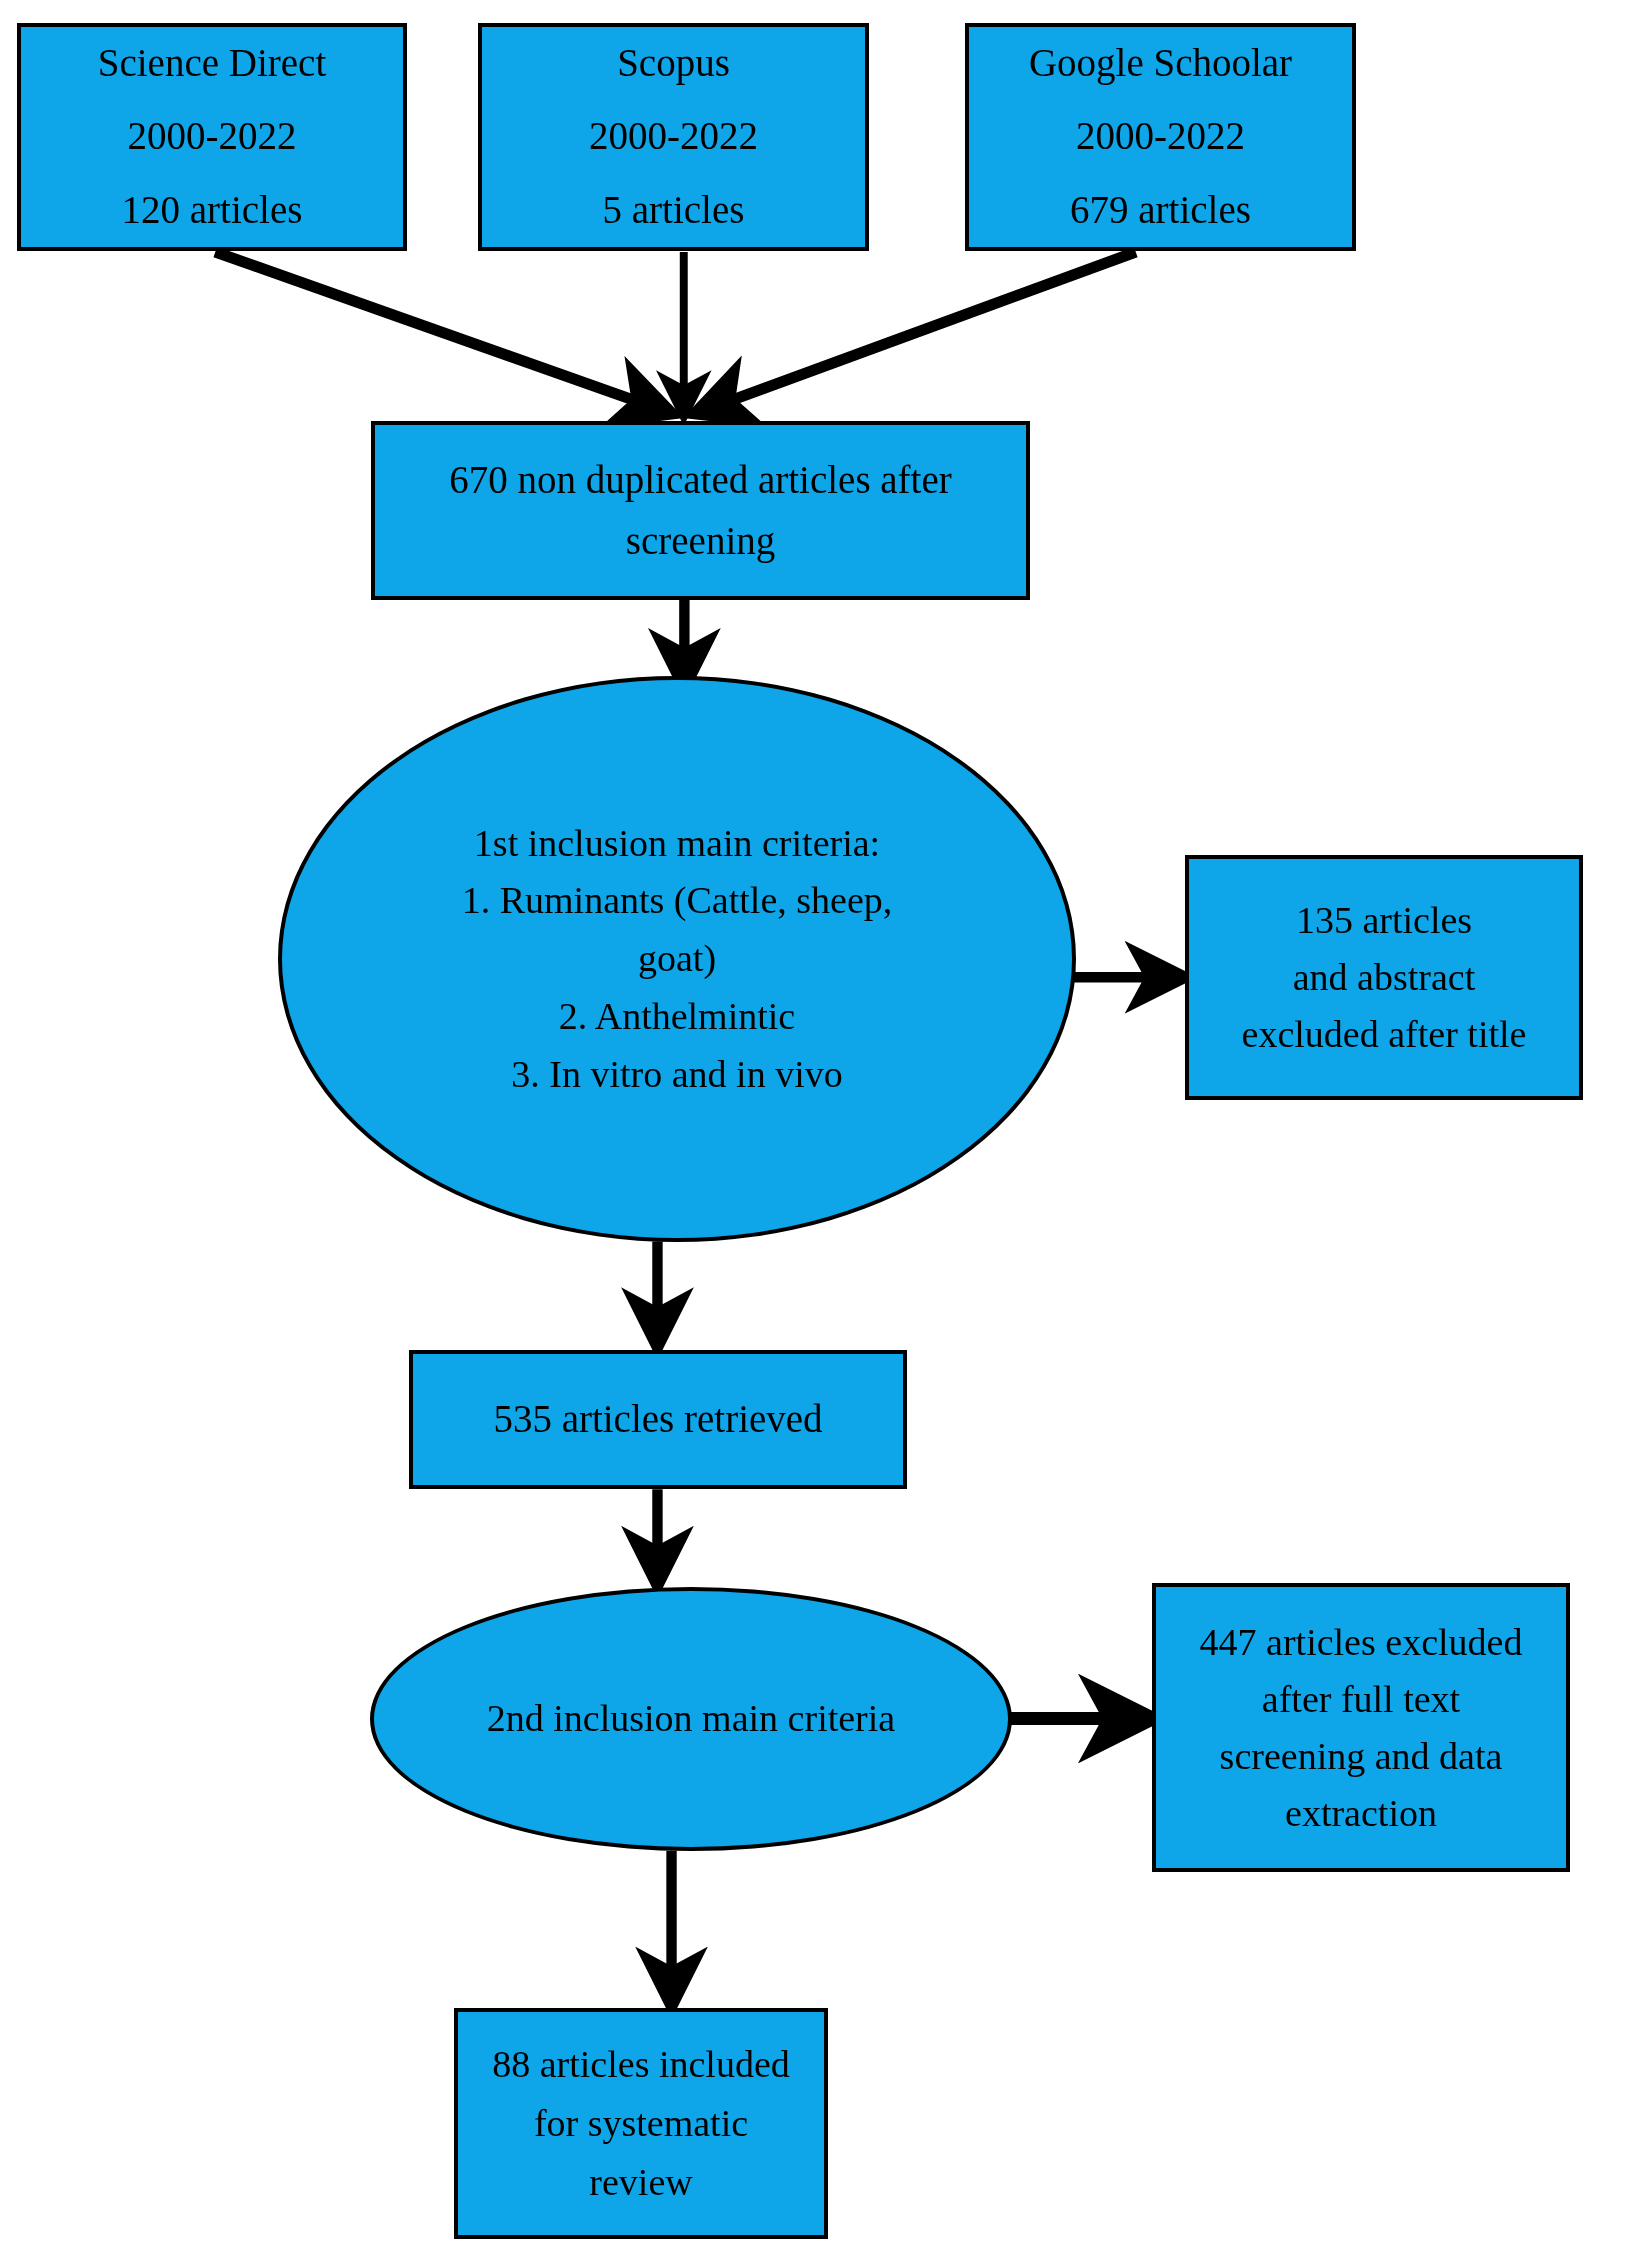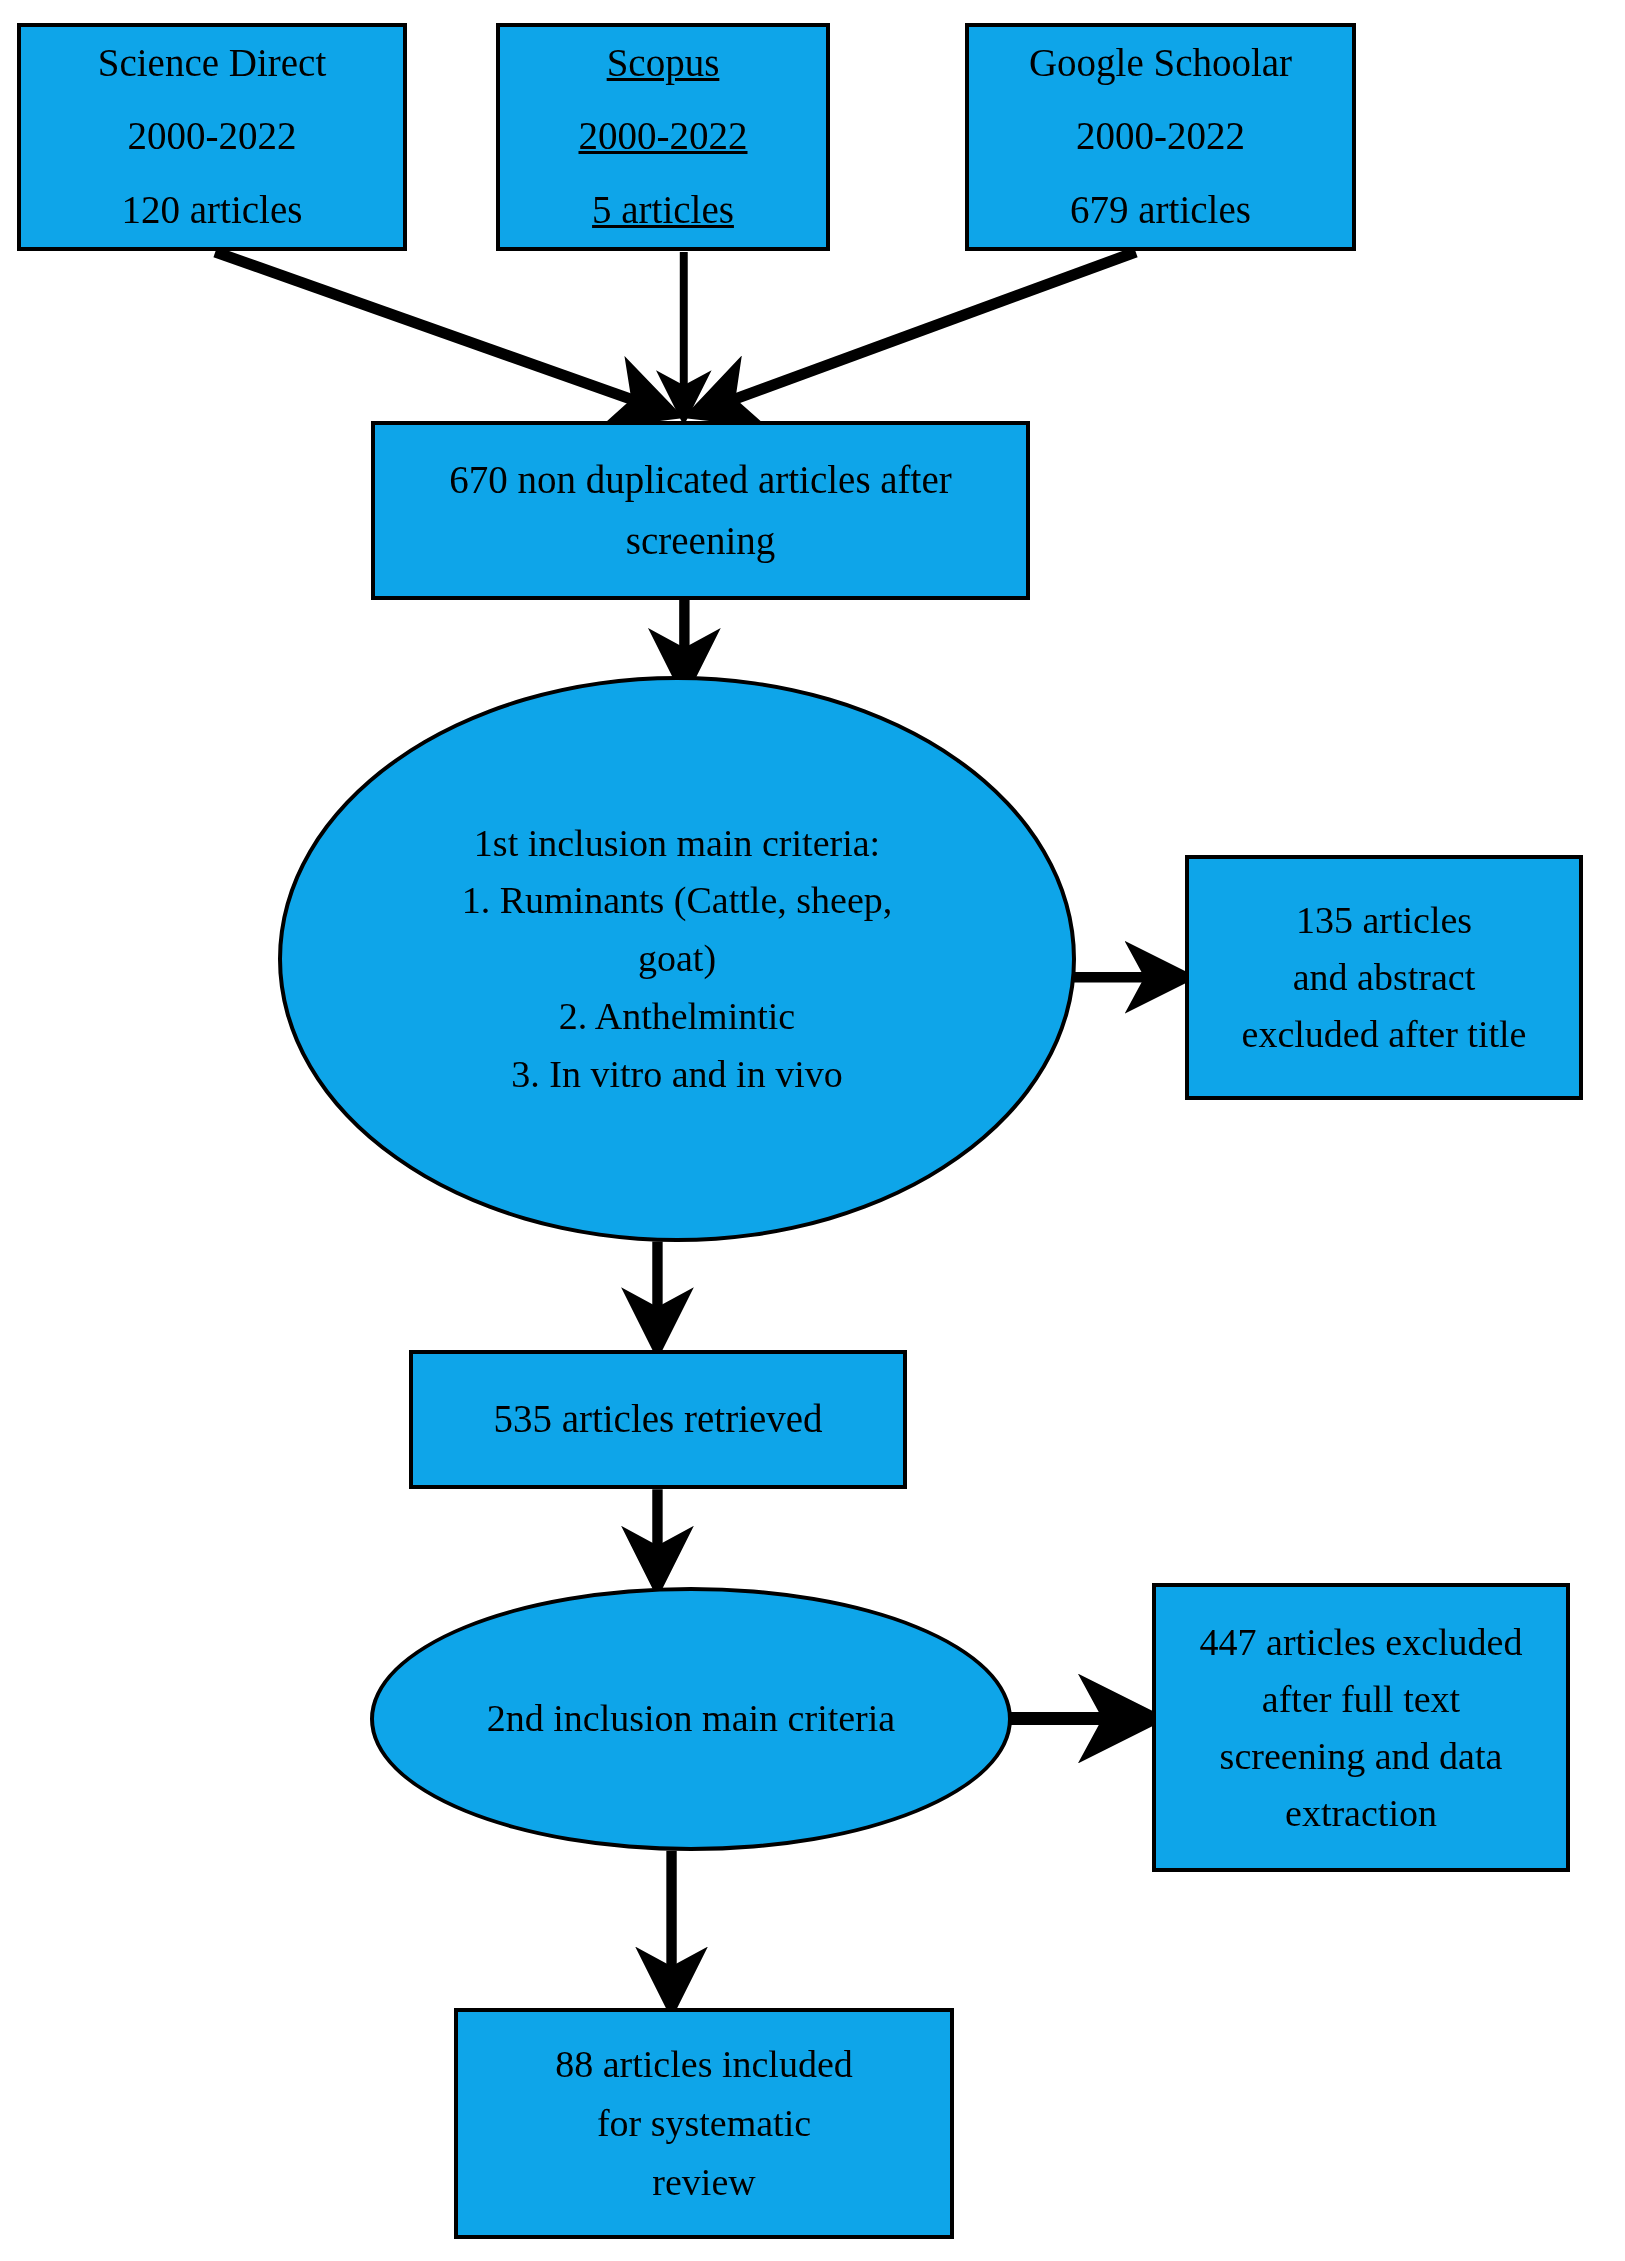--- a/index.html
+++ b/index.html
@@ -48,21 +48,21 @@
   }
   .node .line {
     display: block;
     width: 100%;
     line-height: 1.45;
     white-space: nowrap;
   }
 
   
   #src-science-direct { left: 17px;   top: 22.6px;  width: 390px; height: 228px; font-size: 39px; }
-  #src-scopus         { left: 496px;  top: 22.6px;  width: 334px; height: 228px; font-size: 39px; text-decoration: underline; }
+  #src-scopus         { left: 478px;  top: 22.6px;  width: 391px; height: 228px; font-size: 39px; }
   #src-google         { left: 965px; top: 22.6px;  width: 391px; height: 228px; font-size: 39px; text-align: center; }
   #src-science-direct .line,
   #src-scopus .line,
   #src-google .line { margin: 8.6px 0; }
 
   
   #box-non-duplicated {
     left: 347px; top: 421px; width: 659px; height: 179px;
     font-size: 39px;
     padding: 0 17px;
@@ -103,21 +103,21 @@
   
   #box-excluded-fulltext {
     left: 1152px; top: 1583px; width: 418px; height: 289px;
     font-size: 38px;
     padding: 0 11px;
   }
   #box-excluded-fulltext .line { line-height: 1.5; }
 
   
   #box-included {
-    left: 454px; top: 2008px; width: 500px; height: 231px;
+    left: 454px; top: 2008px; width: 374px; height: 231px;
     font-size: 38px;
     padding: 0 26px;
   }
   #box-included .line { line-height: 1.55; }
 </style>
 </head>
 <body>
 
 <div id="diagram-root">
 

